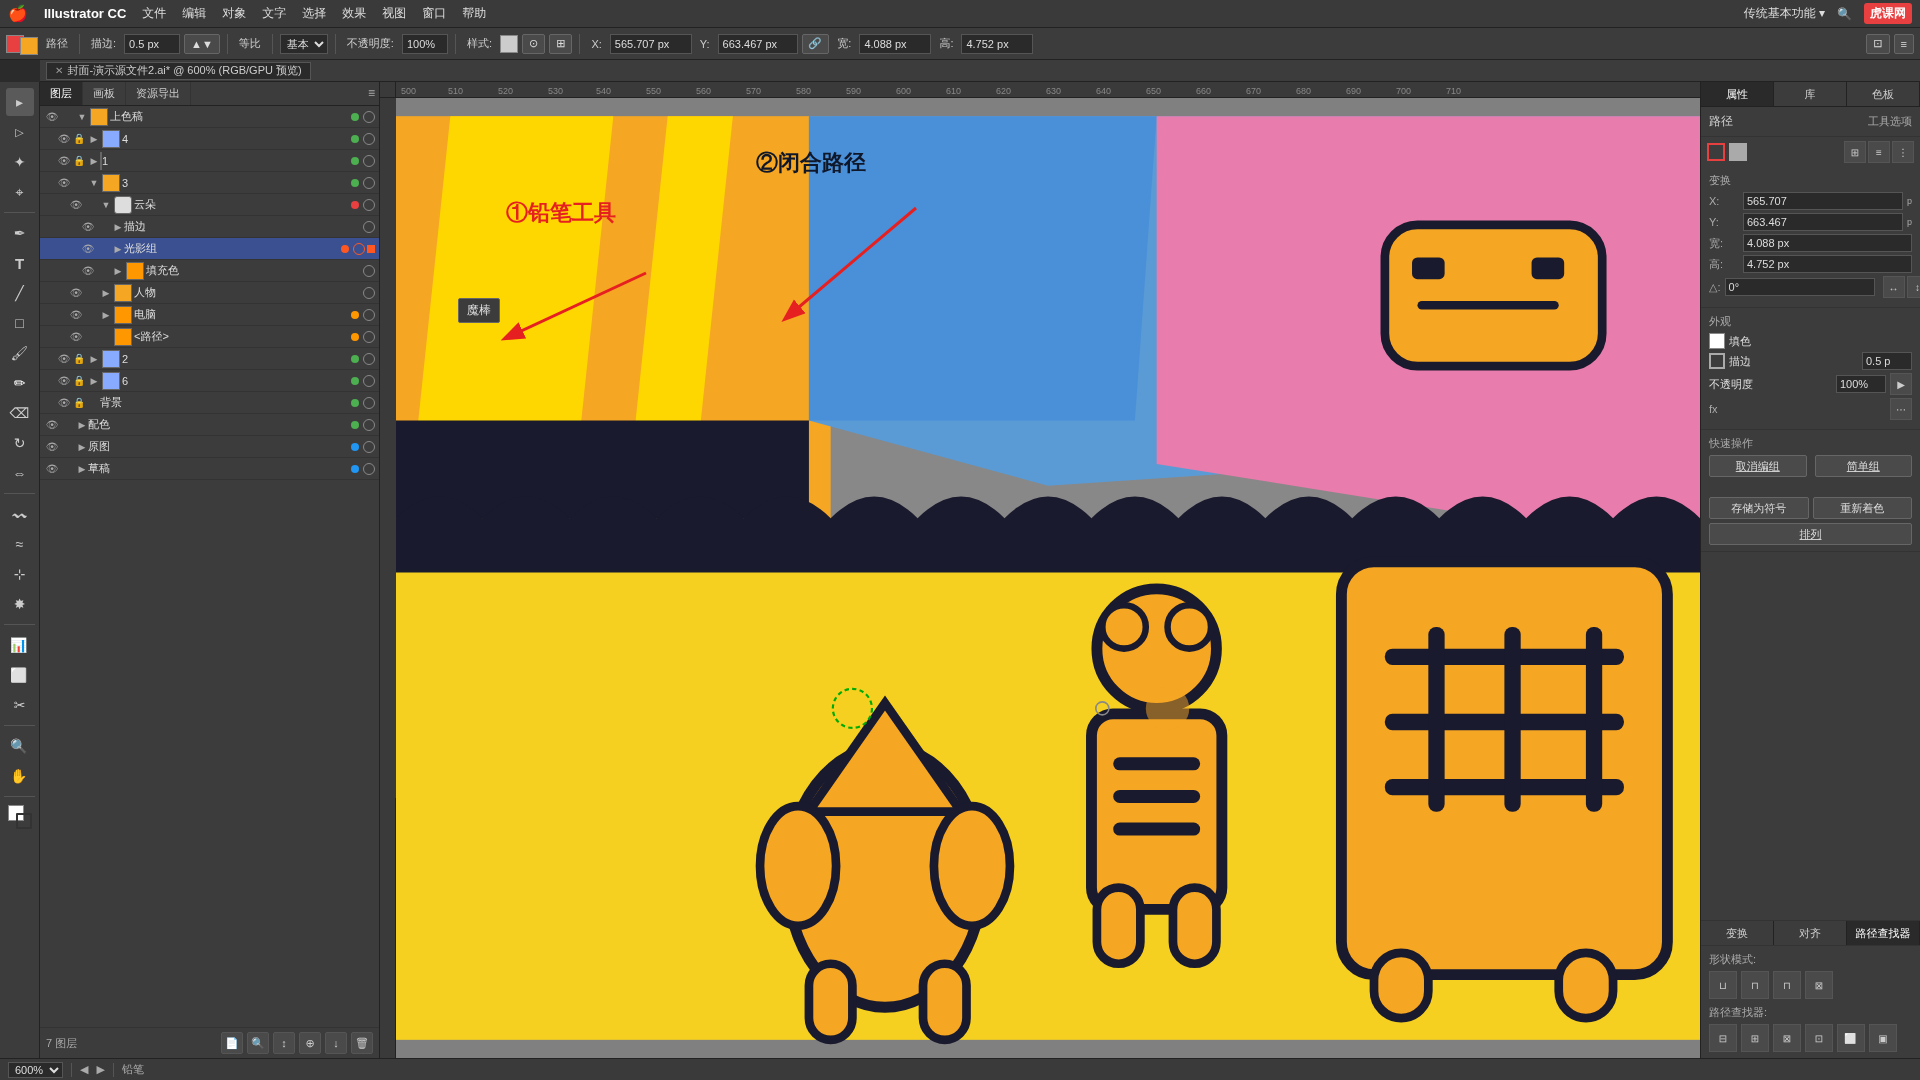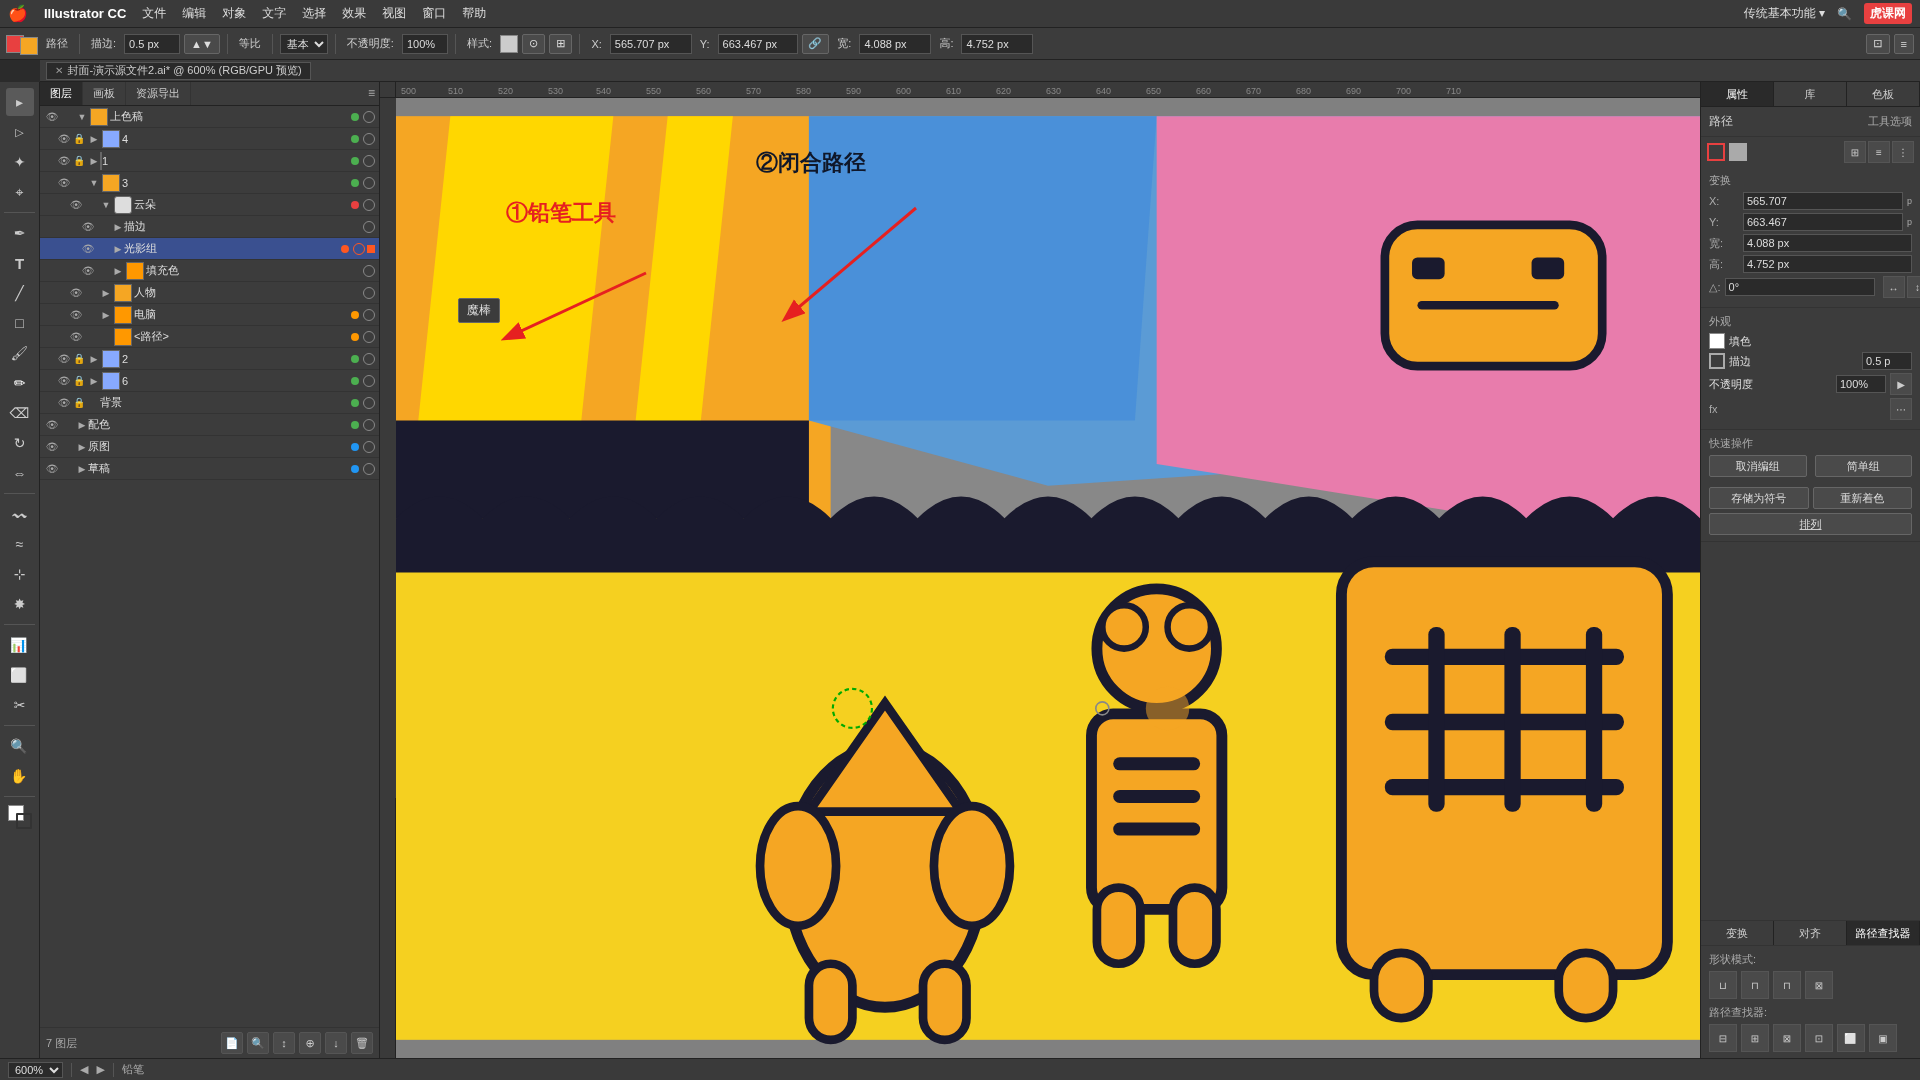--- a/index.html
+++ b/index.html
@@ -601,21 +601,21 @@
         <div class="small-icon-btn">▶</div>
       </div>
       <div class="right-panel-row">
         <span style="font-size:11px;color:#aaa;">fx</span>
         <div style="margin-left:auto;" class="small-icon-btn">⋯</div>
       </div>
     </div>
 
     <div class="right-panel-section">
       <div class="right-panel-section-title">快速操作</div>
-      <div style="display:flex; gap:8px; margin-bottom:10px;">
+      <div style="display:flex; gap:8px; margin-bottom:20px;text-decoration:underline;">
         <button class="right-panel-btn">取消编组</button>
         <button class="right-panel-btn">简单组</button>
       </div>
       <div style="display:flex; gap:4px; margin-bottom:4px;">
         <button class="right-panel-btn">存储为符号</button>
         <button class="right-panel-btn">重新着色</button>
       </div>
       <div style="display:flex; gap:4px;text-decoration:underline;">
         <button class="right-panel-btn">排列</button>
       </div>

